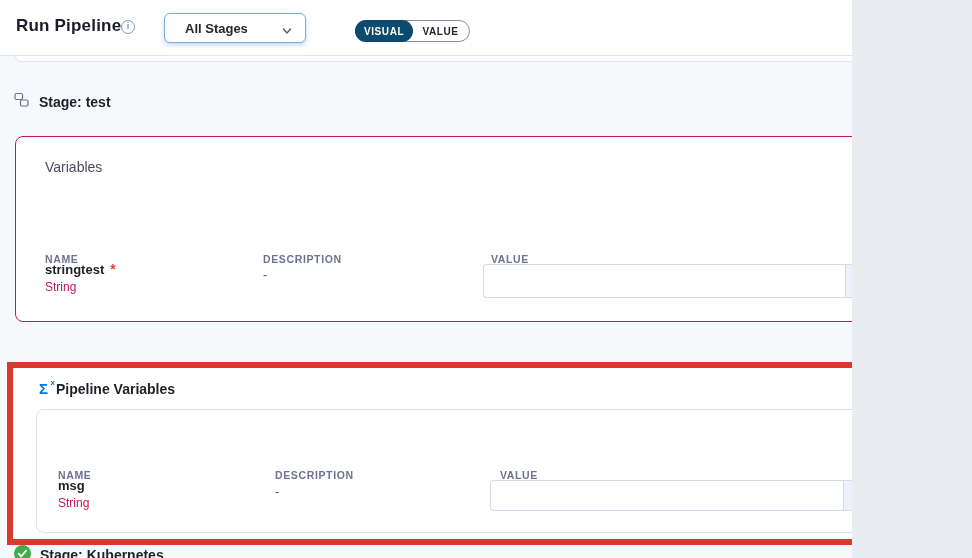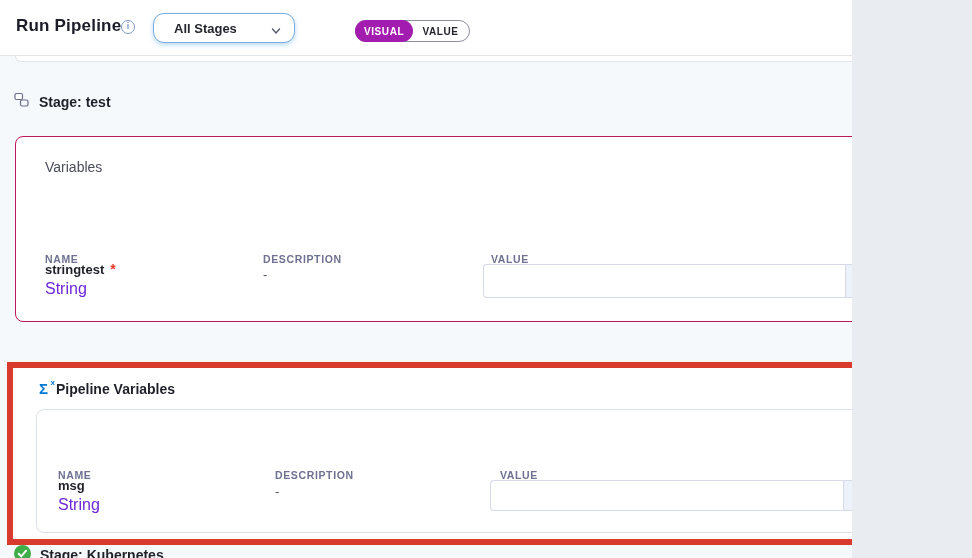--- a/index.html
+++ b/index.html
@@ -10,50 +10,50 @@
     color:#1f2028;
   }
   .abs { position:absolute; }
 
   
   #header { left:0; top:0; width:972px; height:55px; background:#ffffff; }
   #header-divider { left:0; top:55px; width:972px; height:1px; background:#e2e4eb; }
   .hdr-title { left:16px; top:16px; font-size:17px; font-weight:700; color:#1b1c28; letter-spacing:.2px; }
   .info-icon { left:121px; top:20px; width:14px; height:14px; border:1.4px solid #7d9bc6; border-radius:50%;
     color:#7d9bc6; font-size:9px; font-weight:700; text-align:center; line-height:11px; font-style:normal; }
-  .stage-select { left:153px; top:13px; width:142px; height:30px; background:#fff;
-    border:1px solid #79aee2; border-radius:11px; box-shadow:0 2px 5px rgba(2,120,213,.28);
+  .stage-select { left:164px; top:13px; width:142px; height:30px; background:#fff;
+    border:1px solid #79aee2; border-radius:6px; box-shadow:0 2px 5px rgba(2,120,213,.28);
     display:flex; align-items:center; cursor:pointer; }
   .stage-select .lbl { margin-left:20px; font-size:13px; font-weight:700; color:#25262e; }
   .stage-select .chev { position:absolute; right:12px; top:9px; }
   .toggle { left:355px; top:20px; width:115px; height:22px; background:#fff;
     border:1px solid #8d8f9e; border-radius:12px; display:flex; }
   .toggle .seg { flex:1; font-size:10px; font-weight:700; letter-spacing:.06em;
     display:flex; align-items:center; justify-content:center; cursor:pointer; color:#24242e; }
-  .toggle .seg.sel { background:#a21caf; color:#fff; border-radius:12px; margin:-1px; flex:1.02; }
+  .toggle .seg.sel { background:#0c4a6e; color:#fff; border-radius:12px; margin:-1px; flex:1.02; }
   .close-btn { left:918px; top:12px; width:24px; height:24px; font-size:18px; color:#8f919f;
     text-align:center; line-height:24px; cursor:pointer; }
 
   
   .sliver { left:15px; top:56px; width:915px; height:6px; background:#fff;
     border:1px solid #e2e4ec; border-top:none; border-radius:0 0 6px 6px; }
 
   
   .stage-heading { display:flex; align-items:center; gap:9px; font-size:14px; font-weight:700; color:#1f2028; }
   #stage-test { left:14px; top:92px; }
   #stage-k8s { left:14px; top:545px; }
 
   
   .card { background:#fff; border:1px solid #be185d; border-radius:8px; }
   #variables-card { left:15px; top:136px; width:915px; height:186px; }
   .card-title { position:absolute; left:29px; top:22px; font-size:14px; font-weight:500; color:#4c4d5c; }
   .col-hdr { position:absolute; font-size:10.5px; font-weight:700; color:#6e7191; letter-spacing:.06em;margin-top:28px; }
   .var-name { position:absolute; font-size:13px; font-weight:700; color:#1f2028; }
   .var-name .req { color:#e63a2a; font-size:14px; margin-left:6px; font-weight:700; }
-  .var-type { position:absolute; font-size:16px; color:#6d28d9; }
+  .var-type { position:absolute; font-size:12px; color:#be185d; }
   .var-desc { position:absolute; font-size:13px; color:#4e5060; }
 
   .input-group { position:absolute; display:flex; }
   .input-group input { border:1px solid #d6d9e6; border-right:none; border-radius:4px 0 0 4px;
     background:#fff; outline:none; padding:0 8px; font-size:13px; font-family:inherit; }
   .pin-btn { width:24px; background:#edf1fb; border:1px solid #d6d9e6; border-radius:0 4px 4px 0;
     display:flex; align-items:center; justify-content:center; cursor:pointer; }
   .pin-btn svg { transform:rotate(42deg); }
 
   

